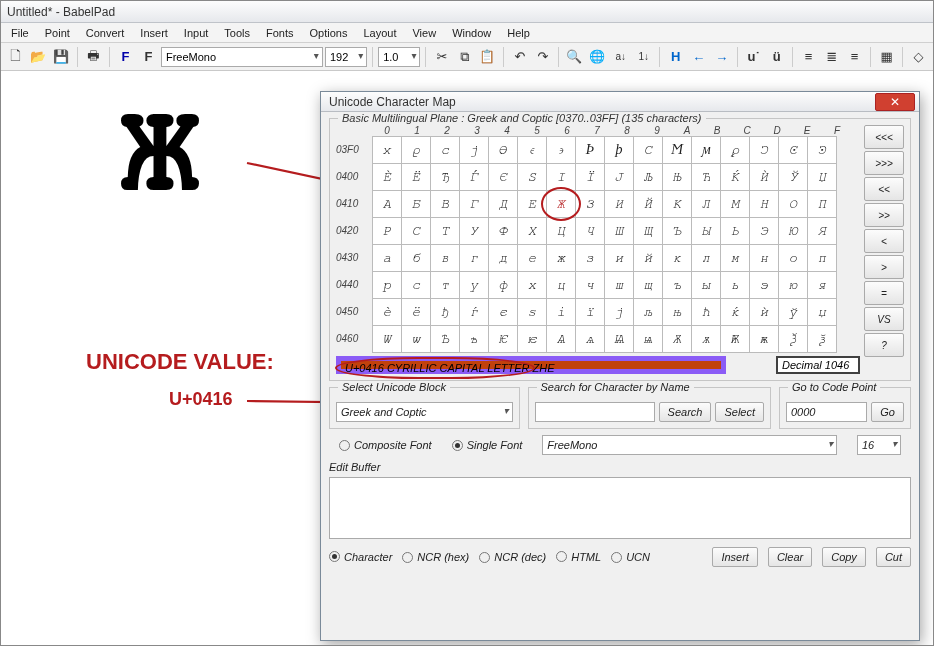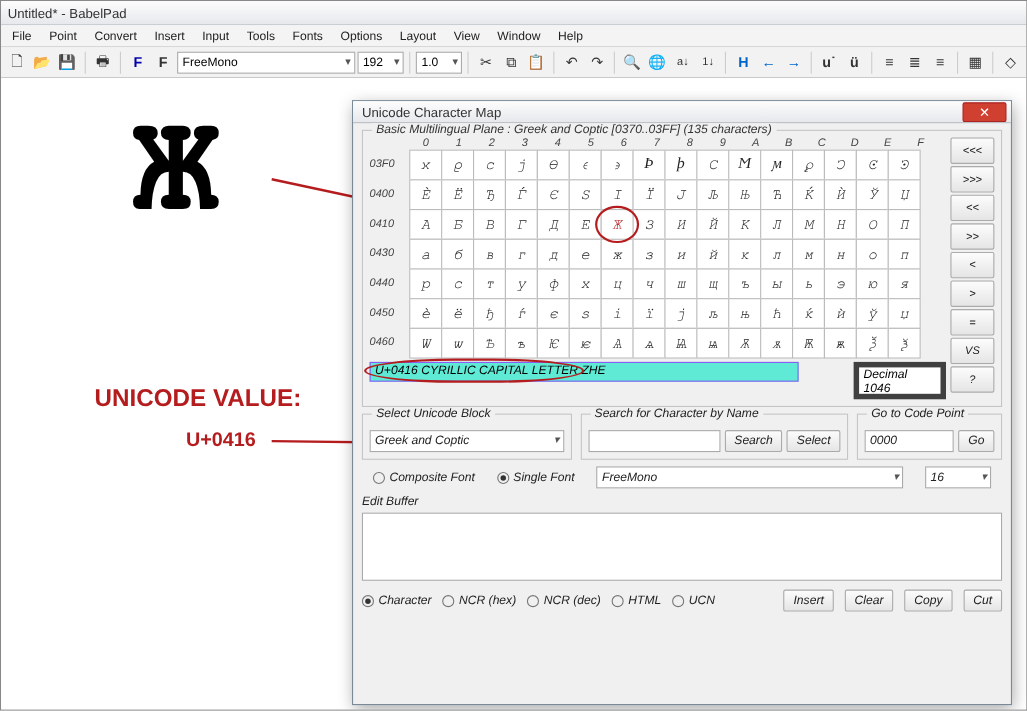--- a/index.html
+++ b/index.html
@@ -30,22 +30,22 @@
 .grid-area { flex: 1; }
 .hexhead { display: flex; padding-left: 36px; gap: 0; }
 .hexhead div { width: 30px; text-align: center; font-size: 10px; color: #444; }
 .gridrow { display: flex; align-items: center; }
 .rowlbl { width: 36px; text-align: left; padding-right: 8px; font-size: 10px; color: #444; }
 .cell { width: 30px; height: 28px; border: 1px solid #bbb; background: #fff; display: flex; align-items: center; justify-content: center; font-family: "FreeMono","Times New Roman",serif; font-size: 14px; color: #222; margin: 0 -1px -1px 0; position: relative; }
 .cell.hl { color: #b51c1e; z-index: 2; }
 .grid-nav { display: flex; flex-direction: column; gap: 2px; width: 40px; }
 .navbtn { height: 24px; border: 1px solid #aaa; background: linear-gradient(#fcfcfc,#e5e5e5); font-size: 10px; display: flex; align-items: center; justify-content: center; border-radius: 2px; }
 .infobar { display: flex; gap: 6px; margin-top: 4px; }
-.infoleft { flex: 1; border: 1px solid #8b5cf6; background: #5eead4; height: 18px; padding: 1px 4px; font-size: 11px; position: relative; color: #000; }
-.inforight { width: 84px; border: 5px solid #404040; background: #fff; height: 34px; padding: 1px 4px; font-size: 11px; color: #000; margin-left: 44px; }
+.infoleft { flex: 1; border: 5px solid #8b5cf6; background: #c2410c; height: 18px; padding: 1px 4px; font-size: 11px; position: relative; color: #000; }
+.inforight { width: 84px; border: 2px solid #404040; background: #fff; height: 18px; padding: 1px 4px; font-size: 11px; color: #000; margin-left: 44px; }
 .blk-row { display: flex; gap: 8px; margin-top: 2px; }
 .fieldset { border: 1px solid #c5c5c5; padding: 14px 6px 6px 6px; position: relative; }
 .fs-title { position: absolute; top: -7px; left: 8px; background: #f0f0f0; padding: 0 4px; font-size: 11px; }
 .sel { background: #fff; border: 1px solid #aaa; height: 20px; width: 100%; padding: 0 4px; font-size: 11px; display: flex; align-items: center; position: relative; }
 .btn { border: 1px solid #aaa; background: linear-gradient(#fcfcfc,#e5e5e5); height: 20px; padding: 0 8px; font-size: 11px; border-radius: 2px; display: flex; align-items: center; }
 .radio-row { display: flex; align-items: center; gap: 20px; font-size: 11px; margin: 2px 10px; }
 .radio { width: 11px; height: 11px; border: 1px solid #777; border-radius: 50%; display: inline-flex; align-items: center; justify-content: center; }
 .radio.sel-r::after { content: ""; width: 5px; height: 5px; background: #333; border-radius: 50%; }
 .editbuf { border: 1px solid #aaa; background: #fff; height: 62px; }
 .bottom-row { display: flex; align-items: center; gap: 10px; font-size: 11px; margin-top: 4px; }
@@ -214,20 +214,39 @@
                 <div class="cell">И</div>
                 <div class="cell">Й</div>
                 <div class="cell">К</div>
                 <div class="cell">Л</div>
                 <div class="cell">М</div>
                 <div class="cell">Н</div>
                 <div class="cell">О</div>
                 <div class="cell">П</div>
               </div>
               <div class="gridrow">
+                <div class="rowlbl">0420</div>
+                <div class="cell">Р</div>
+                <div class="cell">С</div>
+                <div class="cell">Т</div>
+                <div class="cell">У</div>
+                <div class="cell">Ф</div>
+                <div class="cell">Х</div>
+                <div class="cell">Ц</div>
+                <div class="cell">Ч</div>
+                <div class="cell">Ш</div>
+                <div class="cell">Щ</div>
+                <div class="cell">Ъ</div>
+                <div class="cell">Ы</div>
+                <div class="cell">Ь</div>
+                <div class="cell">Э</div>
+                <div class="cell">Ю</div>
+                <div class="cell">Я</div>
+              </div>
+              <div class="gridrow">
                 <div class="rowlbl">0430</div>
                 <div class="cell">а</div>
                 <div class="cell">б</div>
                 <div class="cell">в</div>
                 <div class="cell">г</div>
                 <div class="cell">д</div>
                 <div class="cell">е</div>
                 <div class="cell">ж</div>
                 <div class="cell">з</div>
                 <div class="cell">и</div>
@@ -349,42 +368,42 @@
           <span class="radio"></span>
           <span>Composite Font</span>
         </label>
       <label style="display:flex;align-items:center;gap:4px">
           <span class="radio sel-r"></span>
           <span>Single Font</span>
         </label>
       <div class="sel dd-arrow" style="flex:1">
           <span>FreeMono</span>
         </div>
-      <div class="sel dd-arrow" style="width:60px">
+      <div class="sel dd-arrow" style="width:44px">
           <span>16</span>
         </div>
     </div>
 
     <div>Edit Buffer</div>
     <div class="editbuf"></div>
 
     <div class="bottom-row">
-      <label style="display:flex;align-items:flex-end;gap:4px">
+      <label style="display:flex;align-items:flex-start;gap:4px">
           <span class="radio sel-r"></span>
           <span>Character</span>
         </label>
       <label style="display:flex;align-items:center;gap:4px">
           <span class="radio"></span>
           <span>NCR (hex)</span>
         </label>
       <label style="display:flex;align-items:center;gap:4px">
           <span class="radio"></span>
           <span>NCR (dec)</span>
         </label>
-      <label style="display:flex;align-items:center;gap:4px">
+      <label style="display:flex;gap:4px">
           <span class="radio"></span>
           <span>HTML</span>
         </label>
       <label style="display:flex;align-items:center;gap:4px">
           <span class="radio"></span>
           <span>UCN</span>
         </label>
       <div class="spacer"></div>
       <div class="btn">Insert</div>
       <div class="btn">Clear</div>

